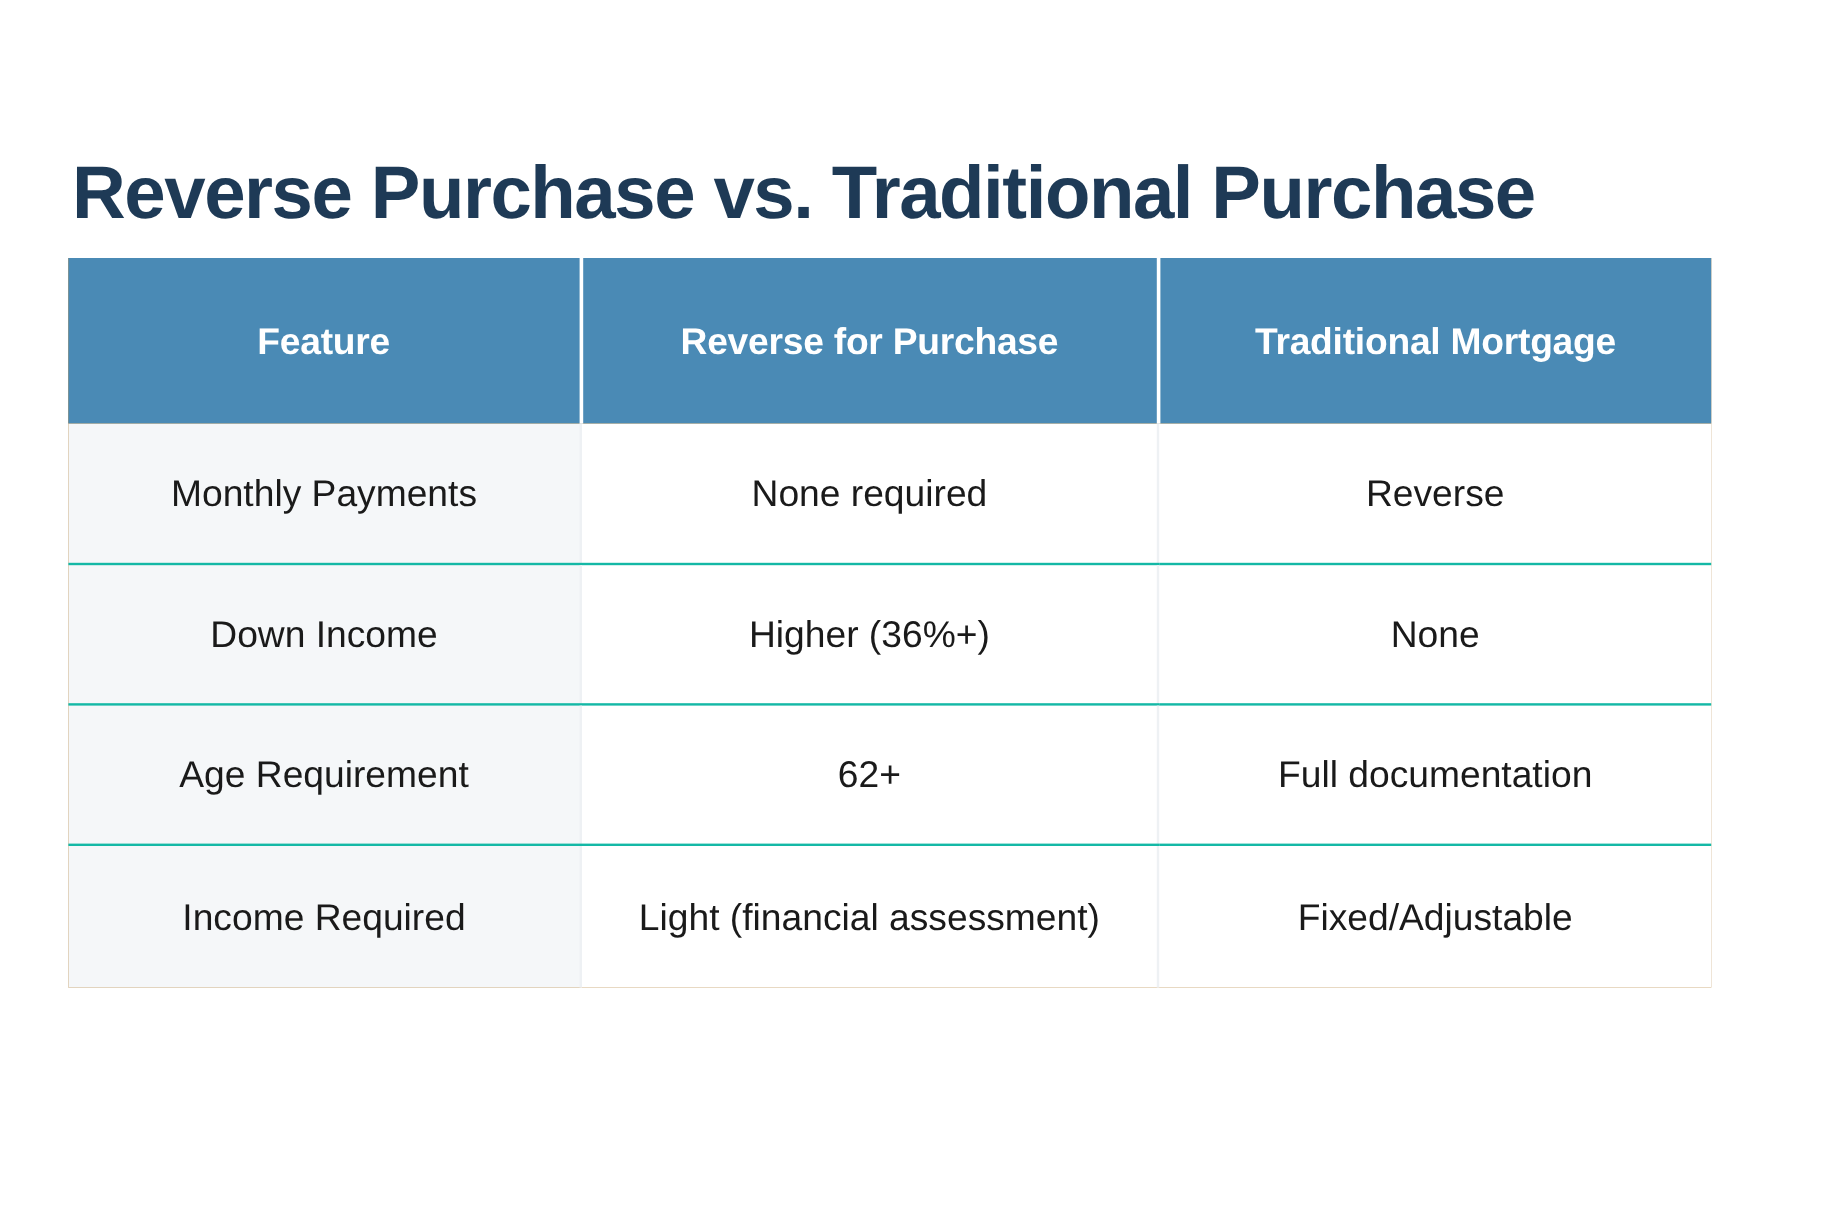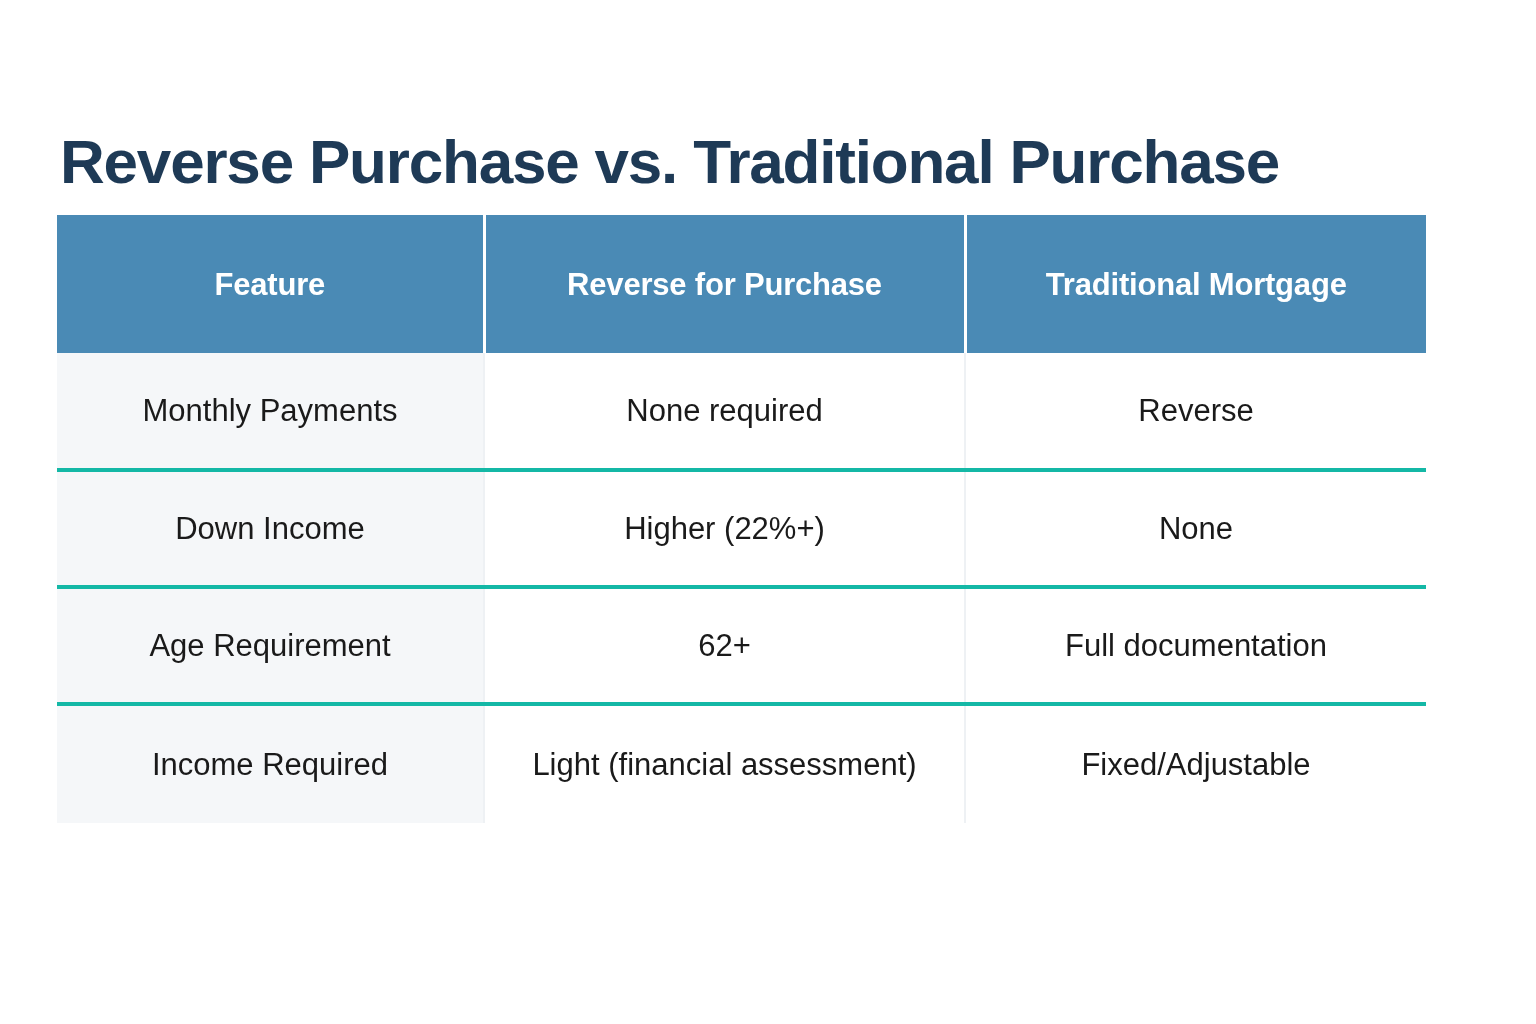--- a/index.html
+++ b/index.html
@@ -79,21 +79,21 @@
     font-family: "Liberation Sans", sans-serif;
     font-weight: normal;
     font-size: 31px;
     line-height: 41px;
     color: #1a1a1a;
     text-align: center;
     vertical-align: middle;
     padding: 10px 16px;
     box-sizing: border-box;
     background: #ffffff;
-    border-bottom: 4px solid #14b8a6;
+    border-bottom: 2px solid #14b8a6;
     border-right: 2px solid #eef1f4;
   }
   .compare-table tbody td:last-child {
     border-right: 0;
   }
   .compare-table tbody tr:last-child td {
     border-bottom: 0;
   }
 
   
@@ -129,21 +129,21 @@
     <tbody>
 
       <tr class="row-short">
         <td class="feature-cell">Monthly Payments</td>
         <td>None required</td>
         <td>Reverse</td>
       </tr>
 
       <tr class="row-short">
         <td class="feature-cell">Down Income</td>
-        <td>Higher (22%+)</td>
+        <td>Higher (36%+)</td>
         <td>None</td>
       </tr>
 
       <tr class="row-short">
         <td class="feature-cell">Age Requirement</td>
         <td>62+</td>
         <td>Full documentation</td>
       </tr>
 
       <tr class="row-tall">

